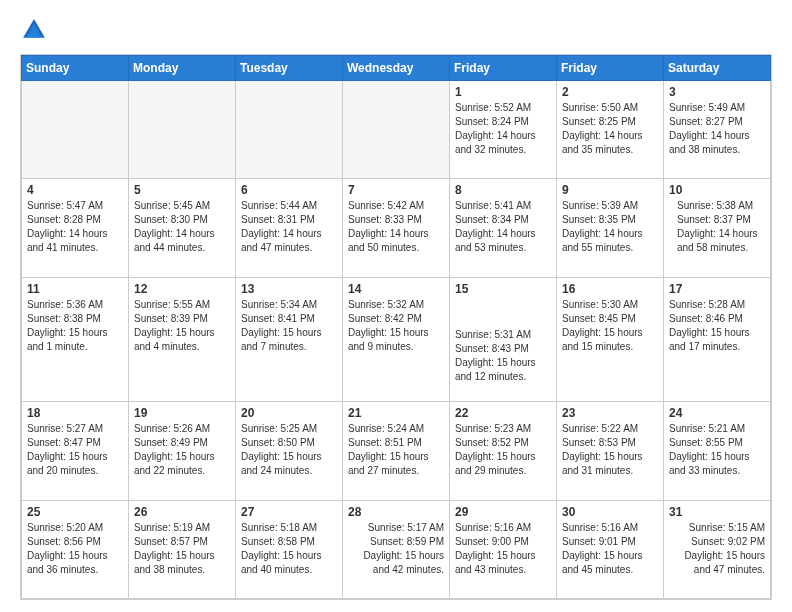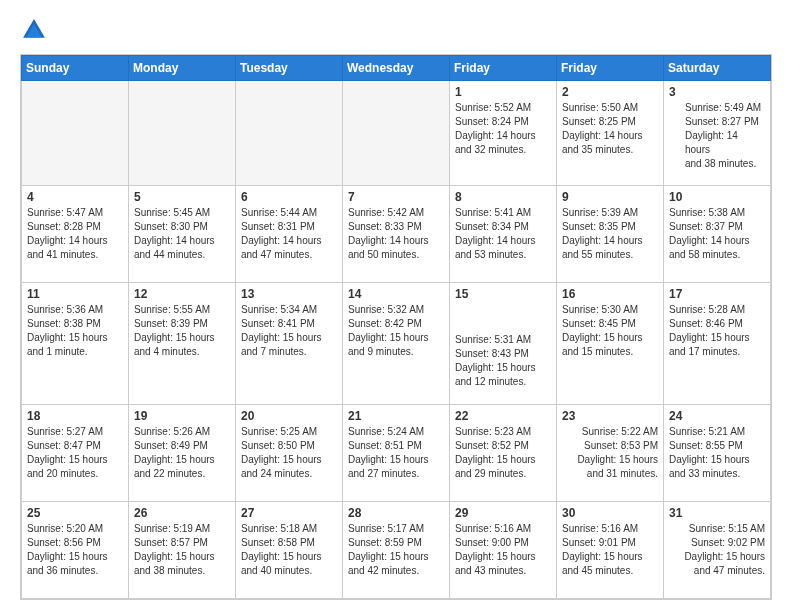--- a/index.html
+++ b/index.html
@@ -156,21 +156,21 @@
             </td>
             <td>
               <div class="day-number">2</div>
               <div class="day-info" style="white-space: pre-line;">Sunrise: 5:50 AM
 Sunset: 8:25 PM
 Daylight: 14 hours
 and 35 minutes.</div>
             </td>
             <td>
               <div class="day-number">3</div>
-              <div class="day-info" style="white-space: pre-line; margin-left: 16px;">Sunrise: 5:49 AM
+              <div class="day-info" style="white-space: pre-line;">Sunrise: 5:49 AM
 Sunset: 8:27 PM
 Daylight: 14 hours
 and 38 minutes.</div>
             </td>
           </tr>
           <tr style="height: 88px;">
             <td>
               <div class="day-number">4</div>
               <div class="day-info" style="white-space: pre-line;">Sunrise: 5:47 AM
 Sunset: 8:28 PM
@@ -207,21 +207,21 @@
             </td>
             <td>
               <div class="day-number">9</div>
               <div class="day-info" style="white-space: pre-line;">Sunrise: 5:39 AM
 Sunset: 8:35 PM
 Daylight: 14 hours
 and 55 minutes.</div>
             </td>
             <td>
               <div class="day-number">10</div>
-              <div class="day-info" style="white-space: pre-line;">Sunrise: 5:38 AM
+              <div class="day-info" style="white-space: pre-line; margin-left: 8px;">Sunrise: 5:38 AM
 Sunset: 8:37 PM
 Daylight: 14 hours
 and 58 minutes.</div>
             </td>
           </tr>
           <tr style="height: 88px;">
             <td>
               <div class="day-number">11</div>
               <div class="day-info" style="white-space: pre-line;">Sunrise: 5:36 AM
 Sunset: 8:38 PM
@@ -302,21 +302,21 @@
             </td>
             <td>
               <div class="day-number">22</div>
               <div class="day-info" style="white-space: pre-line;">Sunrise: 5:23 AM
 Sunset: 8:52 PM
 Daylight: 15 hours
 and 29 minutes.</div>
             </td>
             <td>
               <div class="day-number">23</div>
-              <div class="day-info" style="white-space: pre-line; text-align: right;">Sunrise: 5:22 AM
+              <div class="day-info" style="white-space: pre-line;">Sunrise: 5:22 AM
 Sunset: 8:53 PM
 Daylight: 15 hours
 and 31 minutes.</div>
             </td>
             <td>
               <div class="day-number">24</div>
               <div class="day-info" style="white-space: pre-line;">Sunrise: 5:21 AM
 Sunset: 8:55 PM
 Daylight: 15 hours
 and 33 minutes.</div>
@@ -339,21 +339,21 @@
             </td>
             <td>
               <div class="day-number">27</div>
               <div class="day-info" style="white-space: pre-line;">Sunrise: 5:18 AM
 Sunset: 8:58 PM
 Daylight: 15 hours
 and 40 minutes.</div>
             </td>
             <td>
               <div class="day-number">28</div>
-              <div class="day-info" style="white-space: pre-line;">Sunrise: 5:17 AM
+              <div class="day-info" style="white-space: pre-line; text-align: right;">Sunrise: 5:17 AM
 Sunset: 8:59 PM
 Daylight: 15 hours
 and 42 minutes.</div>
             </td>
             <td>
               <div class="day-number">29</div>
               <div class="day-info" style="white-space: pre-line;">Sunrise: 5:16 AM
 Sunset: 9:00 PM
 Daylight: 15 hours
 and 43 minutes.</div>

